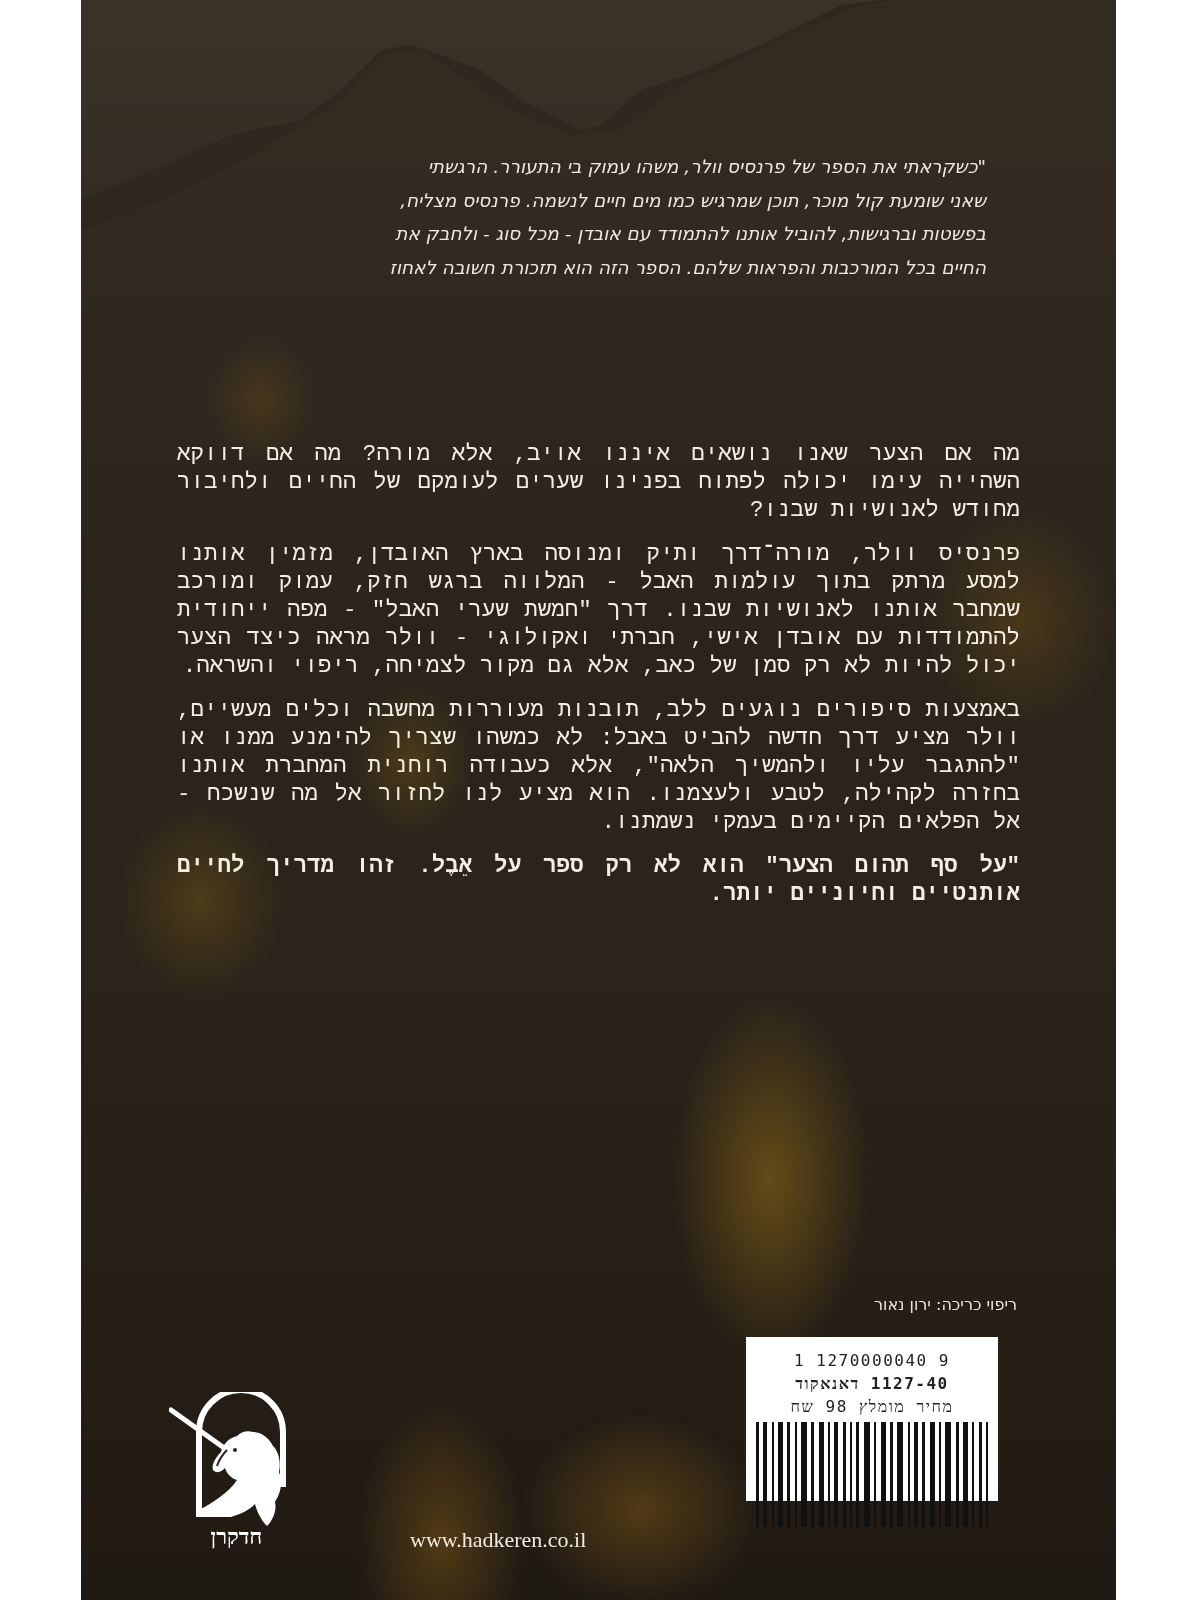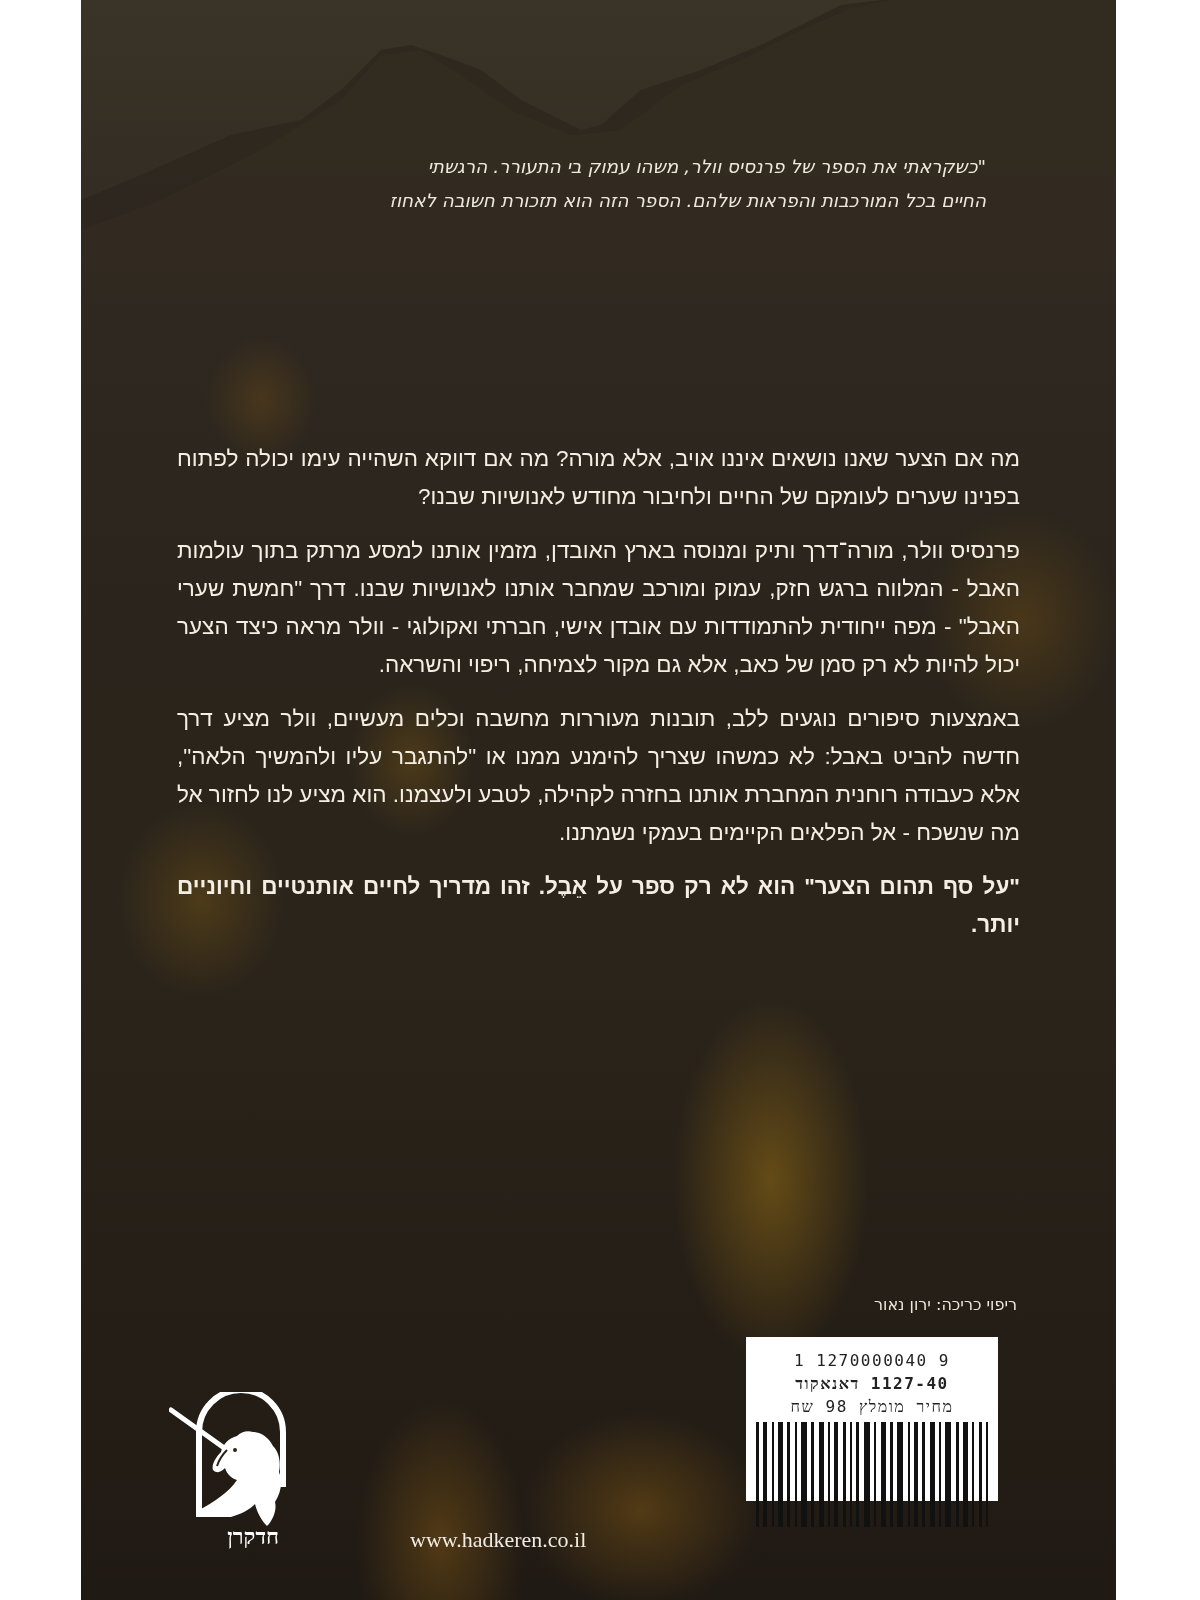--- a/index.html
+++ b/index.html
@@ -25,22 +25,22 @@
     .quote {
       position: absolute; right: 130px; top: 150px; width: 780px;
       font-family: "DejaVu Sans", sans-serif; font-style: italic;
       font-size: 18.5px; line-height: 33.5px; color: #efe9dd;
       text-align: right;
     }
     .quote p { margin: 0; }
     .quote .attr { margin-top: 0; }
     .body-text {
       position: absolute; right: 96px; top: 440px; width: 843px;
-      font-family: Liberation Sans, sans-serif;
-      font-size: 22.5px; line-height: 38px; color: #f4efe4;
+      font-family: Liberation Mono, monospace;
+      font-size: 22.5px; line-height: 28px; color: #f4efe4;
       text-align: justify; text-align-last: right; margin-left: 23px;
     }
     .body-text p { margin: 0 0 16px 0; }
     .body-text p.bold { font-weight: bold; }
     .credit {
       position: absolute; right: 99px; top: 1295px;
       font-family: "DejaVu Sans", sans-serif; font-size: 16px; color: #ede7dc;
     }
     .barcode-box {
       position: absolute; left: 665px; top: 1337px; width: 252px; height: 164px;
@@ -56,21 +56,21 @@
       position: absolute; left: 10px; top: 85px; width: 232px; height: 105px;
       display: flex; align-items: stretch; justify-content: space-between;
     }
     .bars span { display: block; background: #111; }
     .logo {
       position: absolute; left: 88px; top: 1392px; width: 125px; height: 155px;
     }
     .logo-name {
       position: absolute; left: 113px; top: 1523px; width: 85px;
       font-family: "DejaVu Serif", serif; font-size: 22px; font-weight: bold;
-      color: #ffffff; text-align: right; direction: rtl;
+      color: #ffffff; text-align: center; direction: rtl;
     }
     .website {
       position: absolute; left: 329px; top: 1527px;
       font-family: "Liberation Serif", serif; font-size: 22px; color: #f1ece2;
       direction: ltr;
     }
   </style>
 </head>
 <body>
 
@@ -78,20 +78,22 @@
 
   <svg class="mountains" viewBox="0 0 1035 260" preserveAspectRatio="none">
     <path d="M0 200 L60 175 L150 135 L220 120 L260 90 L300 50 L330 45 L360 55 L400 70 L440 100 L470 115 L500 130 L520 125 L560 90 L620 70 L680 45 L720 25 L760 5 L800 0 L1035 0 L1035 260 L0 260 Z" fill="#2e271f" opacity="0.85"></path>
     <path d="M0 230 L80 200 L180 150 L260 100 L300 55 L340 50 L380 75 L430 110 L490 135 L540 130 L600 85 L660 60 L720 30 L770 8 L810 0 L1035 0 L1035 260 L0 260 Z" fill="#3a3023" opacity="0.35"></path>
   </svg>
 
   <div class="content">
 
     <div class="quote">
       <p>"כשקראתי את הספר של פרנסיס וולר, משהו עמוק בי התעורר. הרגשתי</p>
+      <p>שאני שומעת קול מוכר, תוכן שמרגיש כמו מים חיים לנשמה. פרנסיס מצליח,</p>
+      <p>בפשטות וברגישות, להוביל אותנו להתמודד עם אובדן - מכל סוג - ולחבק את</p>
       <p>החיים בכל המורכבות והפראות שלהם. הספר הזה הוא תזכורת חשובה לאחוז</p>
     </div>
 
     <div class="body-text">
       <p>מה אם הצער שאנו נושאים איננו אויב, אלא מורה? מה אם דווקא השהייה עימו יכולה לפתוח בפנינו שערים לעומקם של החיים ולחיבור מחודש לאנושיות שבנו?</p>
       <p>פרנסיס וולר, מורה־דרך ותיק ומנוסה בארץ האובדן, מזמין אותנו למסע מרתק בתוך עולמות האבל - המלווה ברגש חזק, עמוק ומורכב שמחבר אותנו לאנושיות שבנו. דרך "חמשת שערי האבל" - מפה ייחודית להתמודדות עם אובדן אישי, חברתי ואקולוגי - וולר מראה כיצד הצער יכול להיות לא רק סמן של כאב, אלא גם מקור לצמיחה, ריפוי והשראה.</p>
       <p>באמצעות סיפורים נוגעים ללב, תובנות מעוררות מחשבה וכלים מעשיים, וולר מציע דרך חדשה להביט באבל: לא כמשהו שצריך להימנע ממנו או "להתגבר עליו ולהמשיך הלאה", אלא כעבודה רוחנית המחברת אותנו בחזרה לקהילה, לטבע ולעצמנו. הוא מציע לנו לחזור אל מה שנשכח - אל הפלאים הקיימים בעמקי נשמתנו.</p>
       <p class="bold">"על סף תהום הצער" הוא לא רק ספר על אֵבֶל. זהו מדריך לחיים אותנטיים וחיוניים יותר.</p>
     </div>
 

